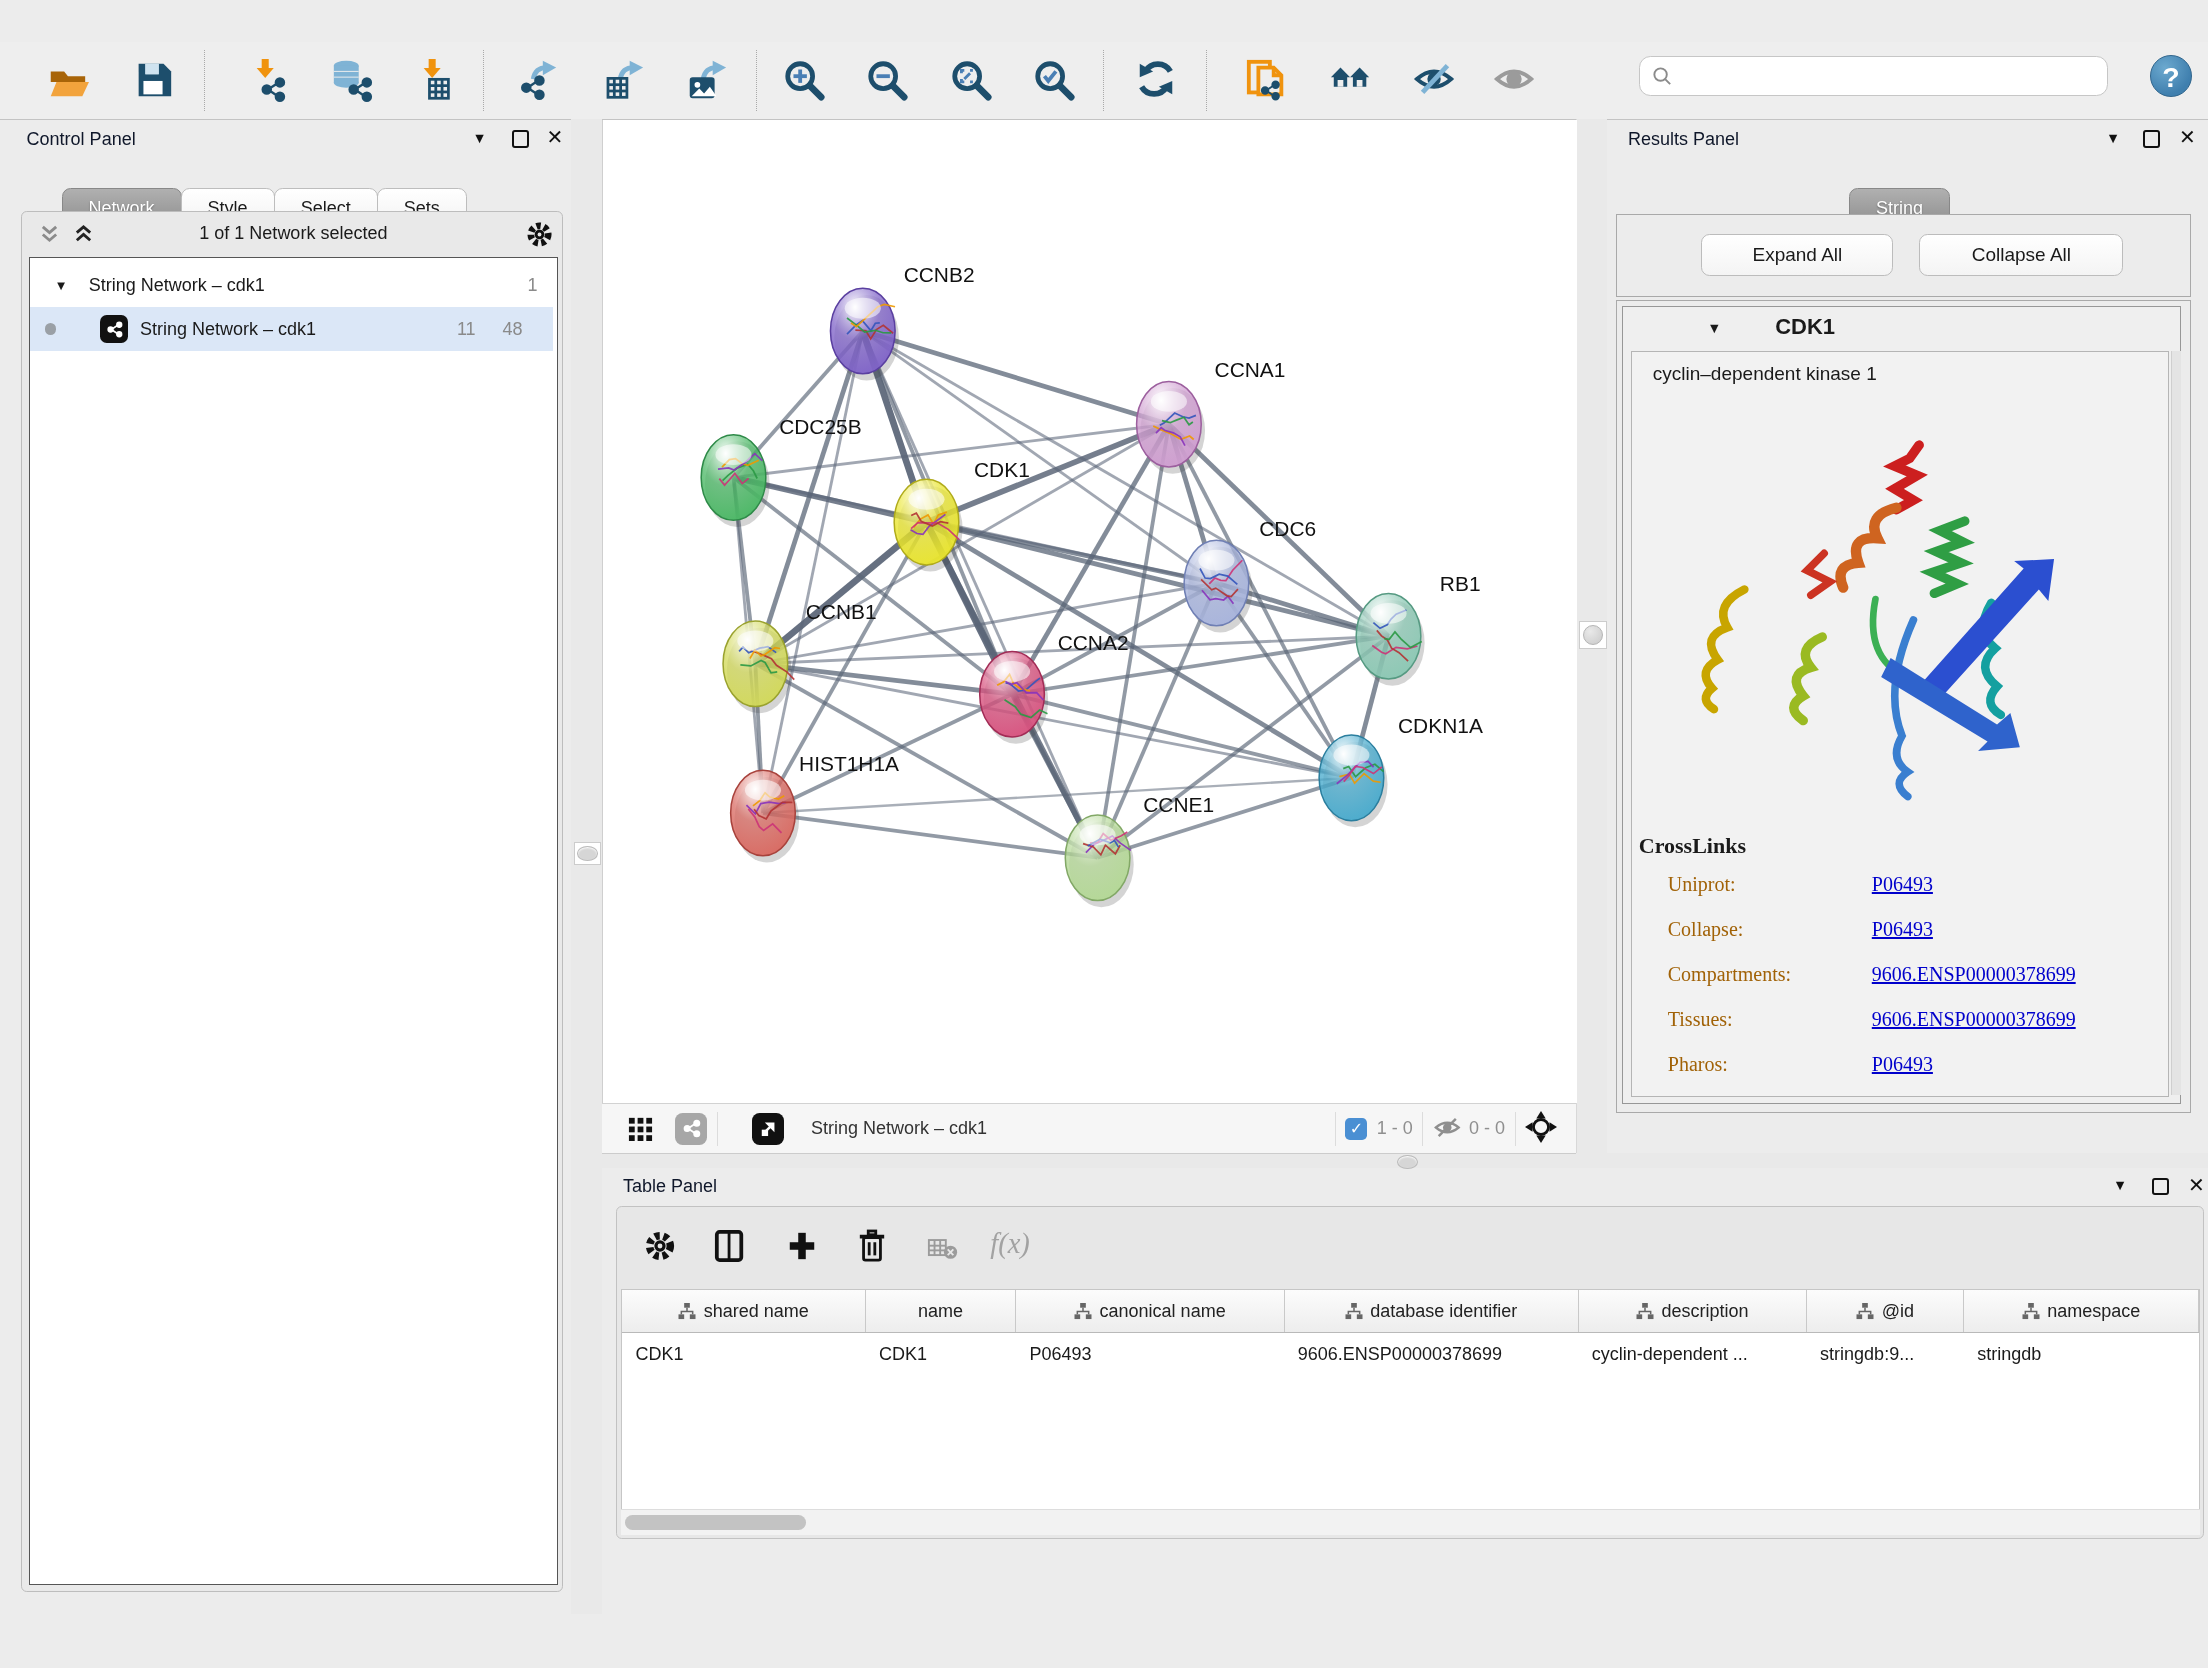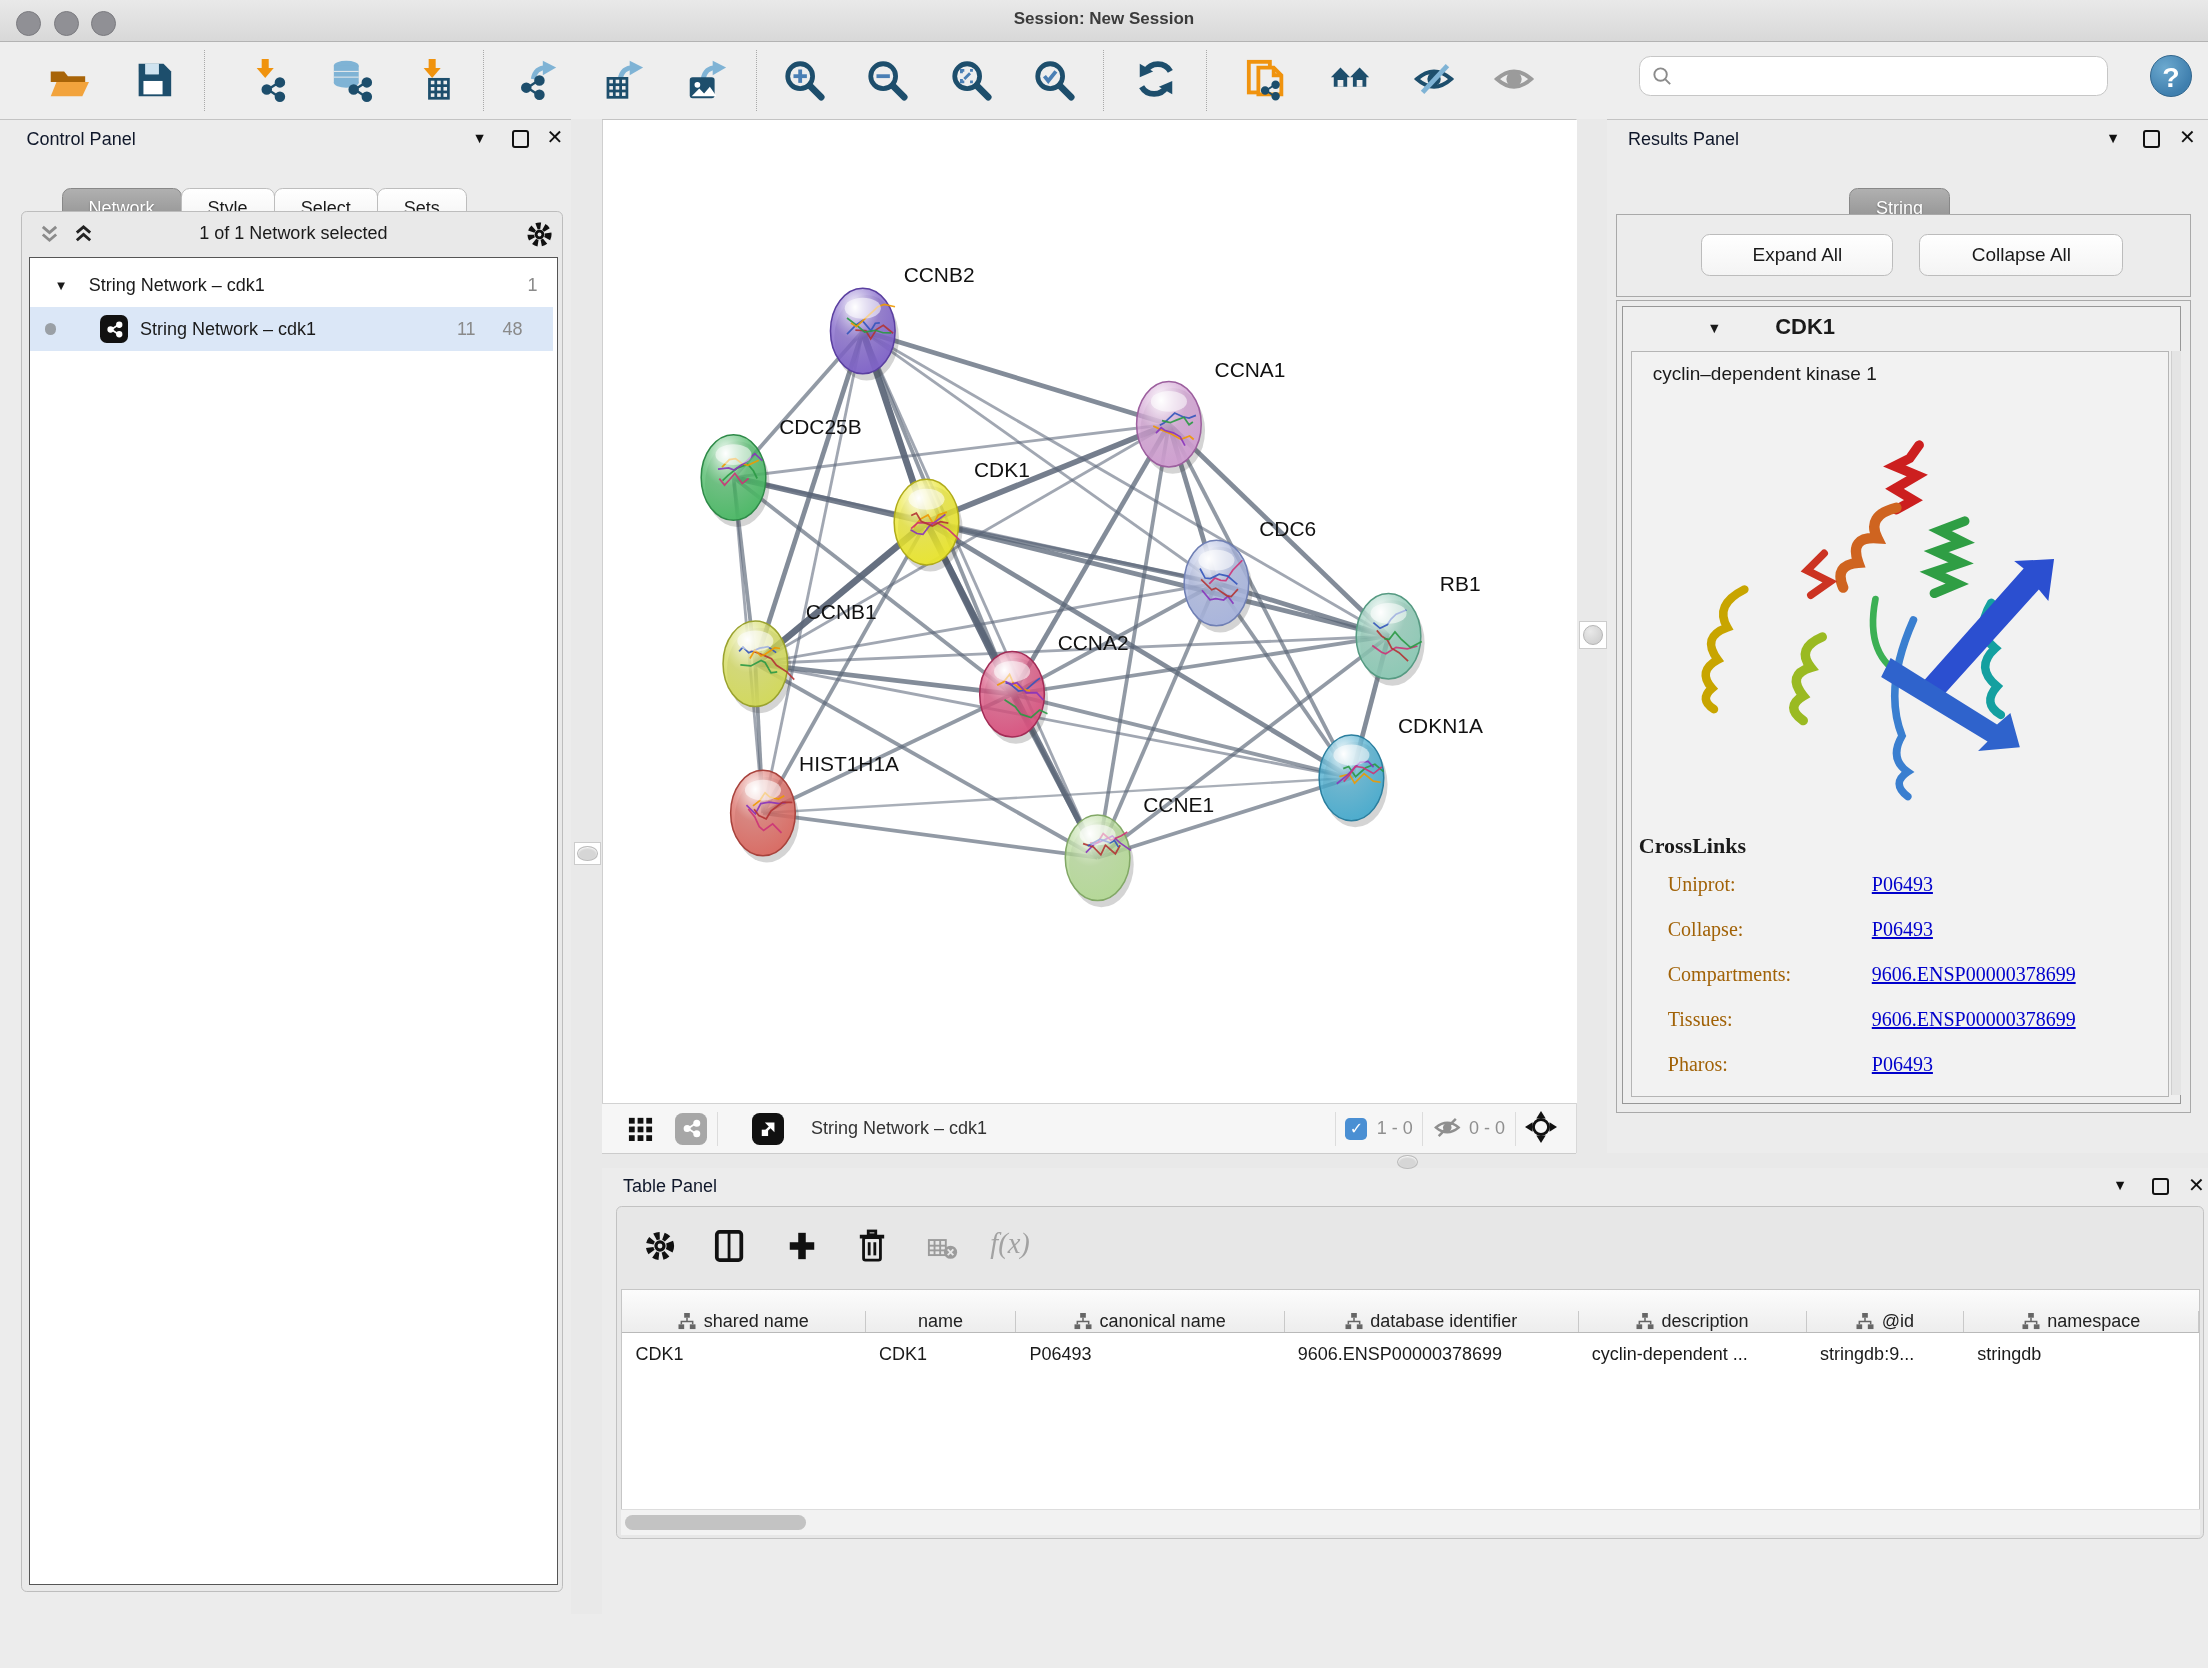--- a/index.html
+++ b/index.html
@@ -51,45 +51,39 @@
   .gripCircle{width:18px;height:18px;border-radius:50%;background:radial-gradient(circle at 35% 30%,#e9e9e9,#c9c9c9);border:1px solid #b5b5b5;}
   
   .rbox{border:1.9px solid #a9a9a9;background:#ececec;}
   .rbtn{height:40px;background:linear-gradient(#ffffff,#f4f4f4);border:1px solid #bcbcbc;border-radius:8.6px;
         font-size:19px;text-align:center;line-height:40px;}
   .rcard{border:1px solid #979797;background:#efefef;}
   .rcardbody{border:1px solid #b5b5b5;background:#f2f2f2;}
   .serif{font-family:"Liberation Serif","DejaVu Serif",serif;}
   .xlink{color:#0000cc;text-decoration:underline;font-size:20px;}
   .xlabel{color:#a16207;font-size:20px;}
-  .thead{display:flex;background:linear-gradient(#fcfcfc,#ededed);border-bottom:1.9px solid #b9b9b9;height:42px;align-items:flex-end;}
+  .thead{display:flex;background:linear-gradient(#fcfcfc,#ededed);border-bottom:1.9px solid #b9b9b9;height:42px;}
   .thcell{display:flex;align-items:center;justify-content:center;gap:7.6px;font-size:18px;color:#222;
           border-right:1px solid #c9c9c9;box-sizing:border-box;overflow:hidden;white-space:nowrap;}
   .tdrow{display:flex;height:42px;background:#fff;}
   .tdcell{font-size:18px;display:flex;align-items:center;padding-left:13.3px;box-sizing:border-box;
           overflow:hidden;white-space:nowrap;}
   .hscroll{background:#f2f2f2;border-top:1px solid #ddd;}
   .hthumb{background:#c3c3c3;border-radius:7.6px;}
   
   .statusbar{left:0;top:1614px;width:2208px;height:54px;background:#ececec;border-top:1px solid #c0c0c0;}
   .sbtn{top:13.3px;height:35px;background:linear-gradient(#ffffff,#f3f3f3);border:1.9px solid #b2b2b2;
         display:flex;align-items:center;justify-content:center;gap:9.5px;box-sizing:border-box;}
   text{font-family:"Liberation Sans","DejaVu Sans",sans-serif;}
 </style>
 </head>
 <body>
 
 <div id="root">
 
-  <div class="abs titlebar">
-    <div class="abs light" style="left:16px"></div>
-    <div class="abs light" style="left:54px"></div>
-    <div class="abs light" style="left:91px"></div>
-    <div class="abs wintitle">Session: New Session</div>
-  </div>
 
   <div class="abs toolbar" id="main-toolbar">
     <div class="abs searchbox">
       <svg width="23" height="23" viewBox="0 0 24 24">
         <circle cx="10" cy="10" r="6.5" fill="none" stroke="#8b8b8b" stroke-width="2"></circle>
         <line x1="15" y1="15" x2="20" y2="20" stroke="#8b8b8b" stroke-width="2"></line>
       </svg>
       <input placeholder="" style="">
     </div>
     <div class="abs helpbtn">?</div>

